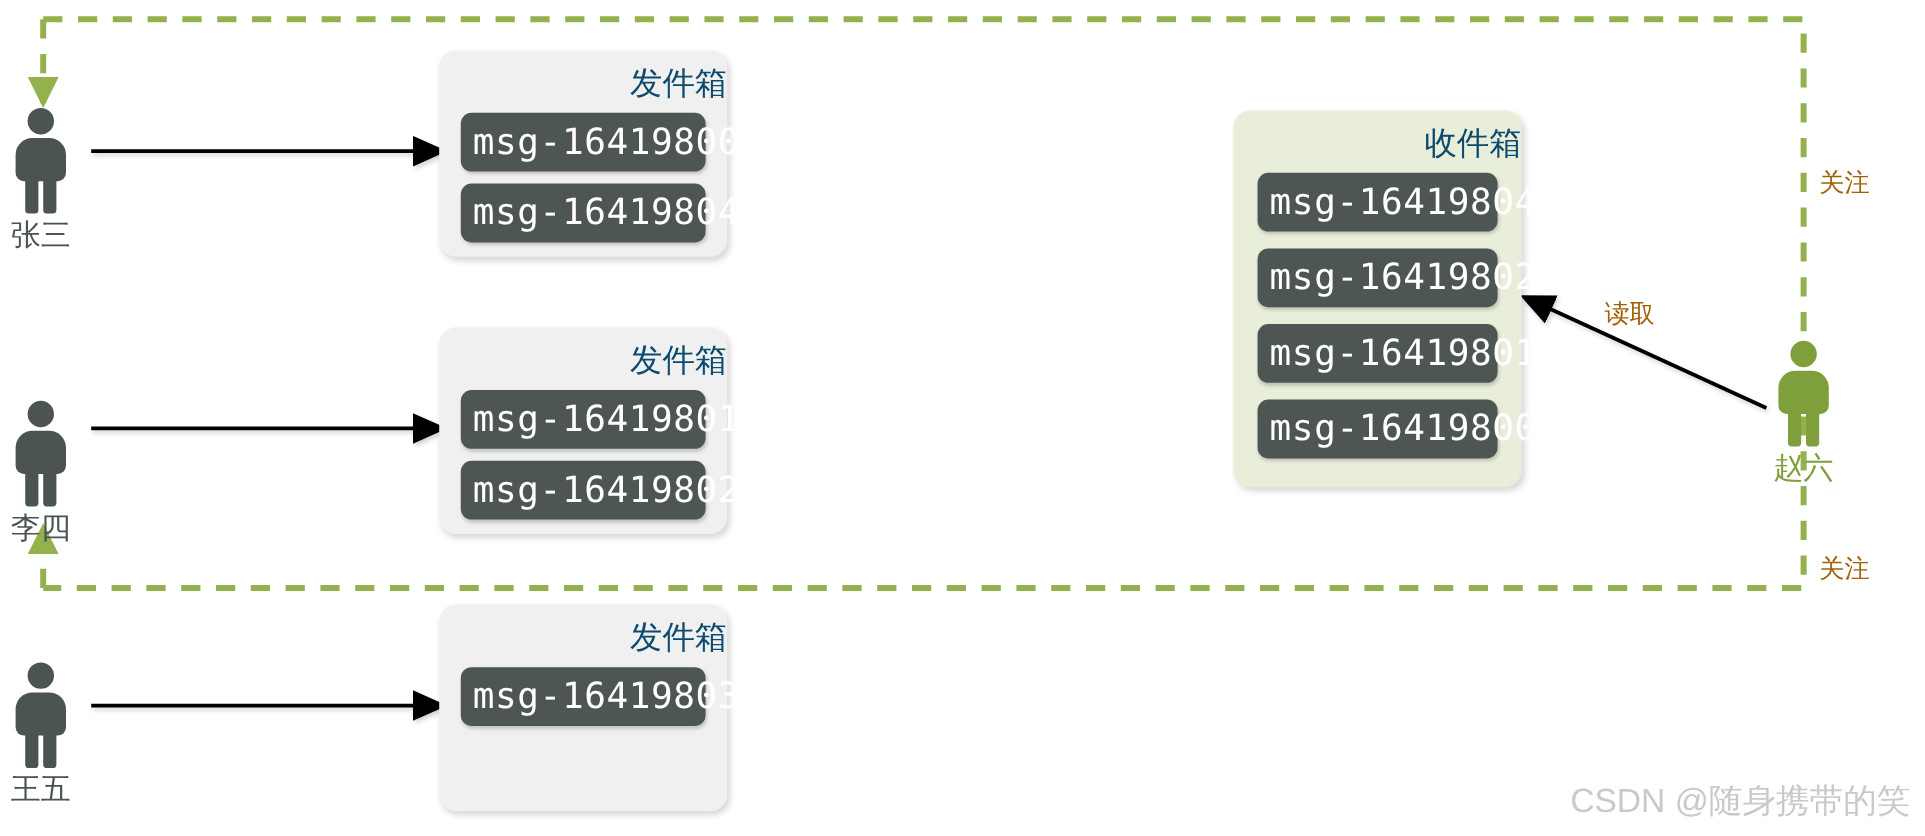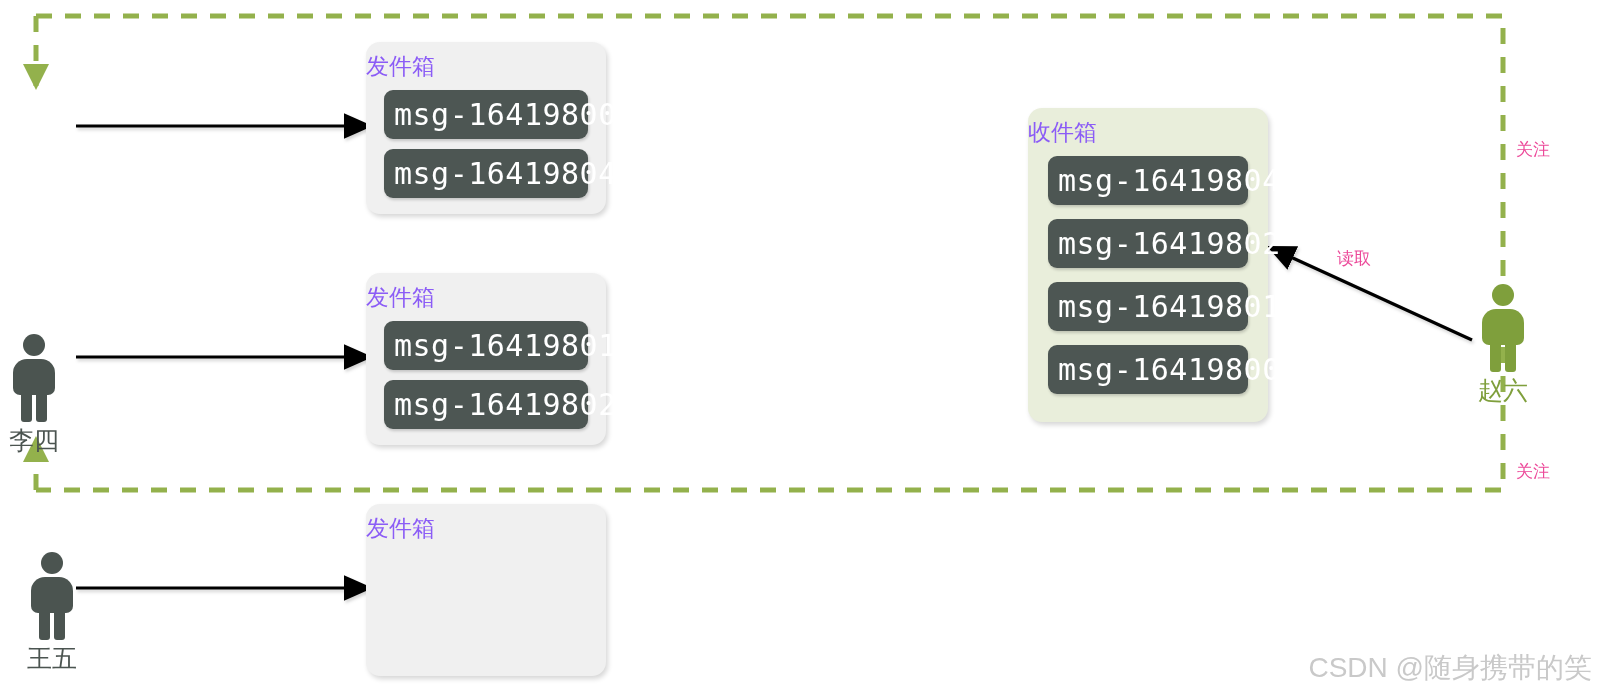--- a/index.html
+++ b/index.html
@@ -83,23 +83,23 @@
   
   .mailbox {
     position: absolute;
     border-radius: 14px;
     box-shadow: 2px 3px 5px rgba(0,0,0,0.16);
     box-sizing: border-box;
   }
   .mailbox.outbox { background: #f0f0f0; }
   .mailbox.inbox  { background: #e9eedb; }
   .mailbox .mb-title {
-    text-align: left;
-    font-size: 23px;
-    color: #8b5cf6;
+    text-align: right;
+    font-size: 27px;
+    color: #0c4a6e;
     padding-top: 11px;
     padding-bottom: 9px;
     line-height: 1.2;
   }
   .mailbox .chips {
     padding: 0 18px;
   }
   .chip {
     background: #4d5653;
     color: #ffffff;
@@ -112,22 +112,22 @@
     margin-bottom: 10px;
     box-shadow: 1px 2px 3px rgba(0,0,0,0.18);
     white-space: nowrap;
   }
   .mailbox.inbox .chips { padding: 0 20px; }
   .mailbox.inbox .chip { margin-bottom: 14px; }
 
   
   .edge-label {
     position: absolute;
-    font-size: 17px;
-    color: #ec4899;
+    font-size: 21px;
+    color: #a16207;
     white-space: nowrap;
     line-height: 1.2;
   }
 
   
   .watermark {
     position: absolute;
     right: 12px;
     bottom: 10px;
     font-size: 28px;
@@ -166,32 +166,41 @@
       <line x1="76" y1="126" x2="368" y2="126" marker-end="url(#arrow-black)"></line>
       <line x1="76" y1="357" x2="368" y2="357" marker-end="url(#arrow-black)"></line>
       <line x1="76" y1="588" x2="368" y2="588" marker-end="url(#arrow-black)"></line>
     </g>
 
     <g stroke="#000000" stroke-width="3.2" fill="none" filter="url(#softshadow)">
       <line x1="1472" y1="340" x2="1271" y2="248" marker-end="url(#arrow-black)"></line>
     </g>
   </svg>
 
+  <div class="actor" style="left:6px; top:90px;">
+    <div class="figure">
+      <div class="head"></div>
+      <div class="body"></div>
+      <div class="leg-l"></div>
+      <div class="leg-r"></div>
+    </div>
+    <div class="name">张三</div>
+  </div>
 
   <div class="actor" style="left:6px; top:334px;">
     <div class="figure">
       <div class="head"></div>
       <div class="body"></div>
       <div class="leg-l"></div>
       <div class="leg-r"></div>
     </div>
     <div class="name">李四</div>
   </div>
 
-  <div class="actor" style="left:24px; top:552px;">
+  <div class="actor" style="left:6px; top:552px;">
     <div class="figure">
       <div class="head"></div>
       <div class="body"></div>
       <div class="leg-l"></div>
       <div class="leg-r"></div>
     </div>
     <div class="name">王五</div>
   </div>
 
   <div class="actor green" style="left:1475px; top:284px;">
@@ -215,23 +224,26 @@
   <div class="mailbox outbox" style="left:366px; top:273px; width:240px; height:172px;">
     <div class="mb-title">发件箱</div>
     <div class="chips">
       <div class="chip">msg-16419801</div>
       <div class="chip">msg-16419802</div>
     </div>
   </div>
 
   <div class="mailbox outbox" style="left:366px; top:504px; width:240px; height:172px;">
     <div class="mb-title">发件箱</div>
-  </div>
-
-  <div class="mailbox inbox" style="left:1028px; top:108px; width:240px; height:314px;">
+    <div class="chips">
+      <div class="chip">msg-16419803</div>
+    </div>
+  </div>
+
+  <div class="mailbox inbox" style="left:1028px; top:92px; width:240px; height:314px;">
     <div class="mb-title">收件箱</div>
     <div class="chips">
       <div class="chip">msg-16419804</div>
       <div class="chip">msg-16419802</div>
       <div class="chip">msg-16419801</div>
       <div class="chip">msg-16419800</div>
     </div>
   </div>
 
   <div class="edge-label" style="left:1516px; top:140px;">关注</div>

